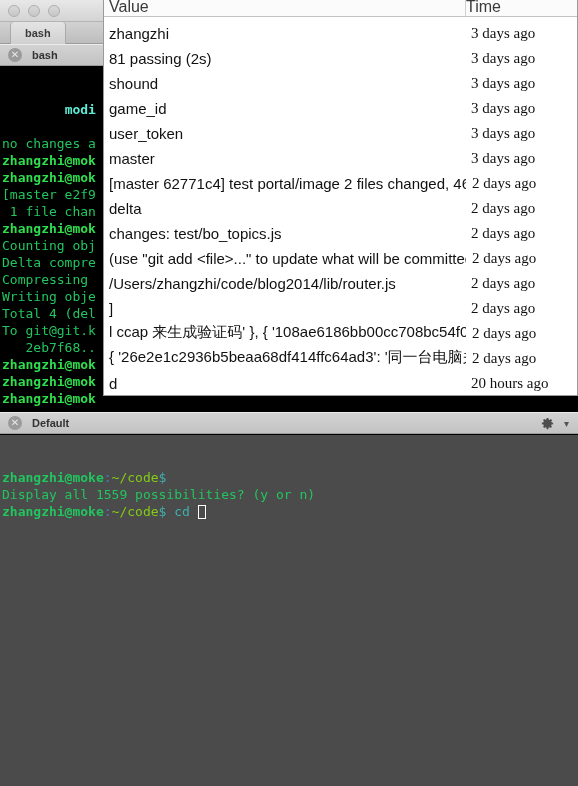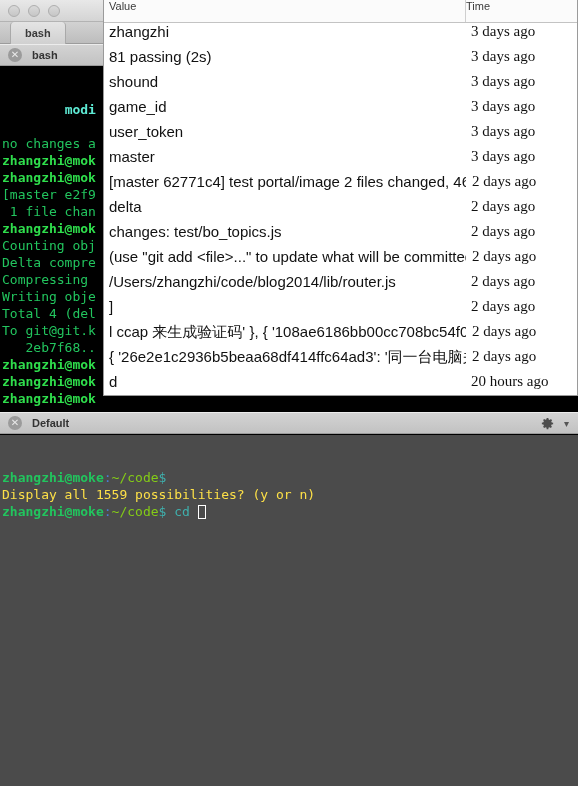--- a/index.html
+++ b/index.html
@@ -77,47 +77,48 @@
   .term-top { top: 67px; height: 345px; background: #000; }
   .term-bottom { top: 435px; height: 351px; background: #4b4b4b; }
   .term-line { height: 17px; padding-left: 2px; }
   .c-green  { color: #2fde4c; font-weight: bold; }
   .c-cyan   { color: #22c55e; }
   .c-blue   { color: #4a7fd6; }
   .c-purple { color: #84cc16; }
   .c-red    { color: #5eead4; font-weight: bold; }
   .c-teal   { color: #3fb0ad; }
   .c-gw     { color: #22c55e; font-weight: bold; }
-  .c-gray   { color: #fde047; }
+  .c-gray   { color: #22c55e; }
   .cursor {
     display: inline-block; width: 8px; height: 14px;
     border: 1px solid #ffffff; vertical-align: -3px;
   }
 
   
   .popup {
     position: absolute; left: 103px; top: 0; width: 475px; height: 396px;
     background: #ffffff;
     border: 1px solid #9a9a9a;
     border-top: none;
     overflow: hidden;
     font-family: "Liberation Sans", sans-serif;
     z-index: 50;
   }
   .popup-header {
-    height: 23px; display: flex;
+    height: 17px; display: flex;
     border-bottom: 1px solid #c3c3c3;
     background: #fbfbfb;
-    font-size: 11px; color: #3a3a3a;
+    font-size: 16px; color: #3a3a3a;
+    align-items: flex-end;
   }
   .ph-value { flex: 1 1 auto; padding-left: 5px; }
   .ph-time  { width: 112px; border-left: 1px solid #cfcfcf; }
   .popup-rows { }
   .prow {
-    height: 25px; display: flex; align-items: flex-start;
+    height: 25px; display: flex; align-items: flex-end;
     font-size: 15px; color: #111;
   }
   .pv {
     flex: 1 1 auto; padding-left: 5px;
     white-space: nowrap; overflow: hidden;
     max-width: 362px;
   }
   .pt { width: 112px; padding-left: 6px; white-space: nowrap; font-family: Liberation Serif, serif; }
 </style>
 </head>

